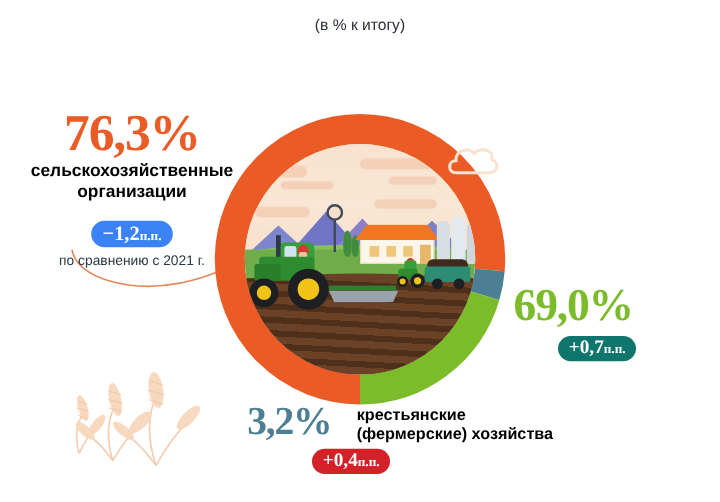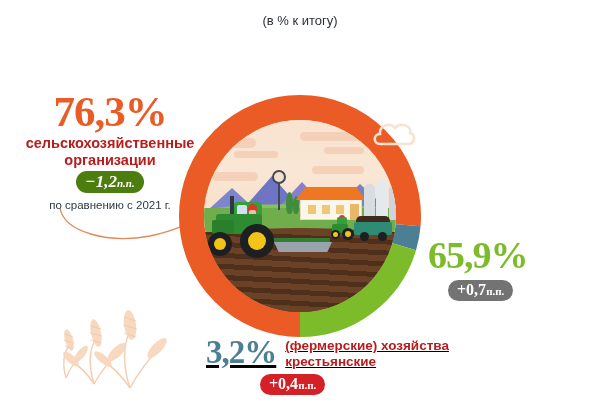--- a/index.html
+++ b/index.html
@@ -122,46 +122,46 @@
   #trail   { left:150px; top:102px; width:38px; height:13px; background:#2f8c74; border-radius:2px; }
   #trail-load { left:152px; top:96px; width:34px; height:8px; background:#3d2b20; border-radius:5px 5px 0 0; }
   #trail-w1 { left:156px; top:112px; width:9px; height:9px; background:#1d1f22; border-radius:50%; }
   #trail-w2 { left:174px; top:112px; width:9px; height:9px; background:#1d1f22; border-radius:50%; }
 
   
   #big-cloud { position:absolute; left:196px; top:28px; width:44px; height:30px; }
 
   
   .pct { font-family:"Liberation Serif", serif; font-weight:bold; line-height:1; }
-  .cat-label { font-size:14.5px; font-weight:bold; color:#b91c1c; line-height:1.2; }
+  .cat-label { font-size:14.5px; font-weight:bold; color:#000000; line-height:1.2; }
   .badge {
     display:inline-block; color:#fff; border-radius:11px;
     font-family:"Liberation Serif", serif; font-weight:bold;
     padding:1px 9px 2px 9px; line-height:1.12; white-space:nowrap;
   }
   .badge .pp { font-size:11px; }
   .note { font-size:11.5px; color:#2b3a45; }
 
   
   #grp-agro { position:absolute; left:6px; top:90px; width:208px; text-align:center; }
   #agro-pct { font-size:43px; color:#ea5b26; letter-spacing:-1px; }
   #agro-label { margin-top:2px; }
-  #agro-badge { margin-top:1px; background:#4d7c0f; font-size:17px;font-style:italic; }
+  #agro-badge { margin-top:14px; background:#3b82f6; font-size:17px; }
 
   #agro-note { margin-top:6px; }
 
   
   #grp-house { position:absolute; left:428px; top:236px; width:172px; text-align:left; }
   #house-pct { font-size:38px; color:#7cbb2a; letter-spacing:-1px; }
   #house-label { margin-top:1px; font-size:13.5px; }
-  #house-badge { margin-top:6px; margin-left:20px; background:#737373; font-size:16px; }
+  #house-badge { margin-top:6px; margin-left:37px; background:#0f766e; font-size:16px; }
 
   
   #grp-farm { position:absolute; left:206px; top:336px; width:330px; }
-  #farm-row { display:flex; align-items:flex-start; gap:9px;text-decoration:underline; }
+  #farm-row { display:flex; align-items:flex-start; gap:21px; }
   #farm-pct { font-size:33px; color:#4c7f94; letter-spacing:-1px; }
   #farm-label { padding-top:2px; font-size:13.5px; }
   #farm-badge { margin-top:4px; margin-left:54px; background:#d42027; font-size:16px; display:inline-block; }
 
   
   #connector { position:absolute; left:58px; top:206px; width:150px; height:40px; }
 
   
   #wheat { position:absolute; left:22px; top:306px; width:150px; height:100px; }
 </style>
@@ -265,32 +265,32 @@
 <div id="grp-agro">
   <div class="pct" id="agro-pct">76,3%</div>
   <div class="cat-label" id="agro-label">сельскохозяйственные организации</div>
   <div>
     <span class="badge" id="agro-badge"><span>−1,2</span><span class="pp">п.п.</span></span>
   </div>
   <div class="note" id="agro-note">по сравнению с 2021 г.</div>
 </div>
 
 <div id="grp-house">
-  <div class="pct" id="house-pct">65,9%</div>
+  <div class="pct" id="house-pct">69,0%</div>
   <div>
     <span class="badge" id="house-badge"><span>+0,7</span><span class="pp">п.п.</span></span>
   </div>
 </div>
 
 <div id="grp-farm">
   <div id="farm-row">
     <div class="pct" id="farm-pct">3,2%</div>
     <div class="cat-label" id="farm-label">
+      <div>крестьянские</div>
       <div>(фермерские) хозяйства</div>
-      <div>крестьянские</div>
     </div>
   </div>
   <span class="badge" id="farm-badge"><span>+0,4</span><span class="pp">п.п.</span></span>
 </div>
 
 <svg id="wheat" viewBox="0 0 150 100">
   <g stroke="#f4cdb0" fill="none" stroke-width="1.4">
     <path d="M44 72 C 40 58, 42 46, 48 38"></path>
     <path d="M44 72 C 48 62, 52 56, 58 52"></path>
     <path d="M72 78 C 66 58, 68 42, 74 32"></path>

